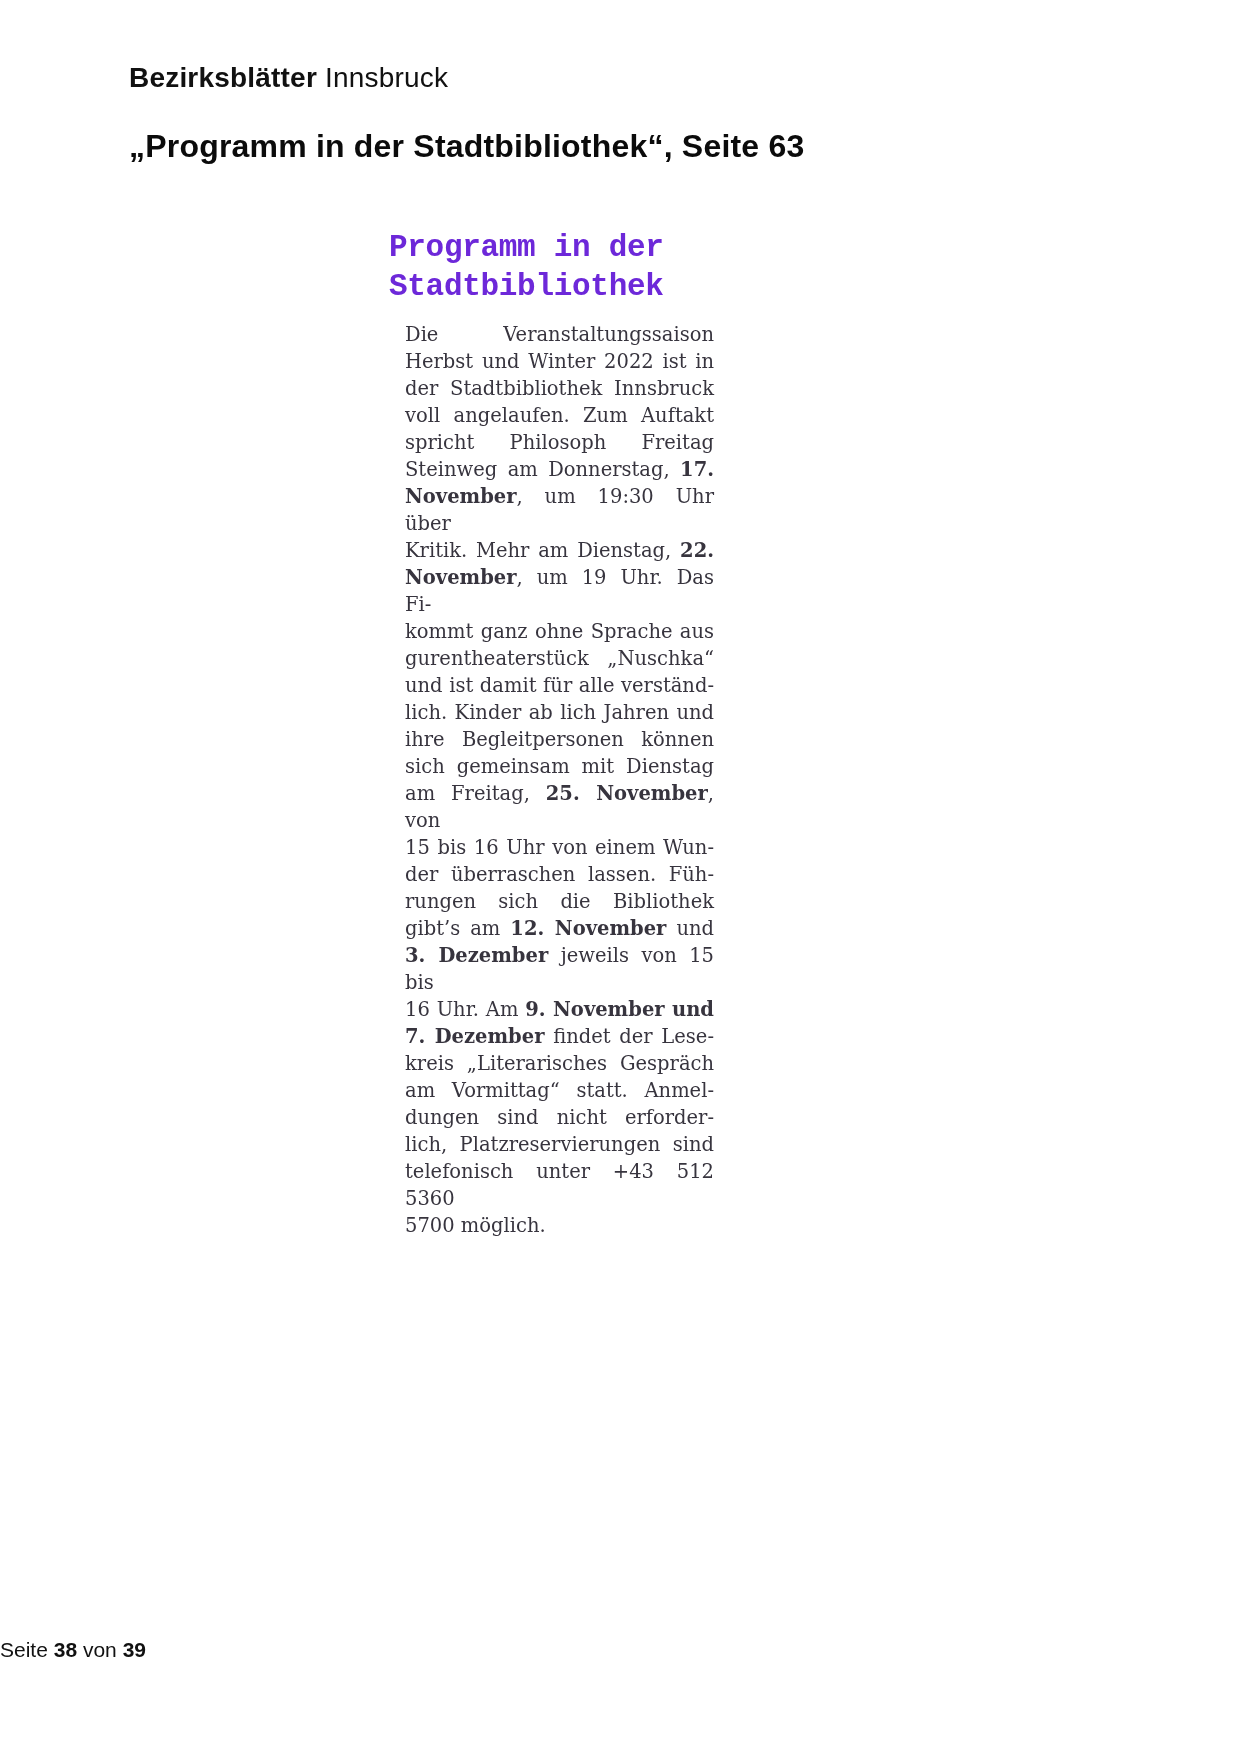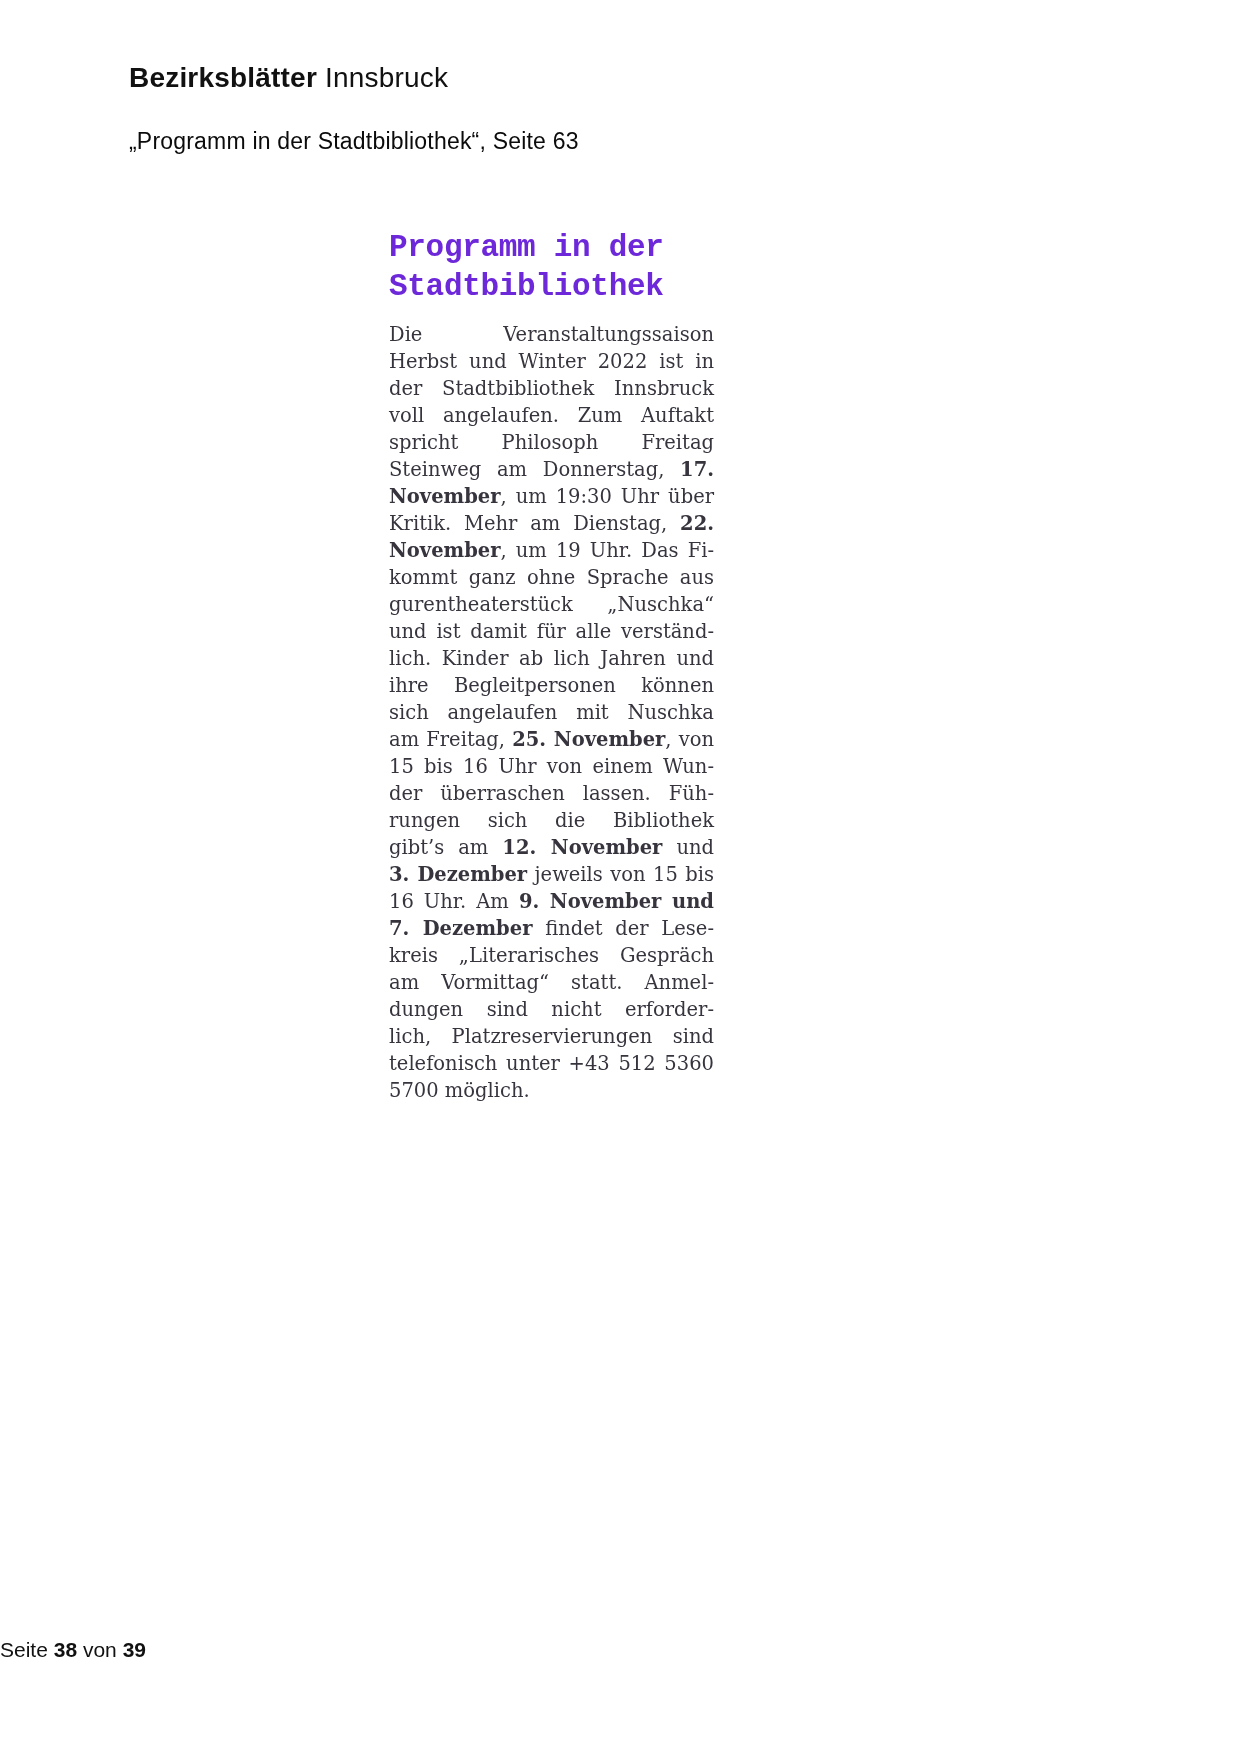--- a/index.html
+++ b/index.html
@@ -25,22 +25,22 @@
     color: #111111;
     letter-spacing: 0.2px;
   }
   .header-brand .bold { font-weight: bold; }
 
   
   .doc-headline {
     position: absolute;
     left: 129px;
     top: 128px;
-    font-size: 23px;
-    font-weight: normal;
+    font-size: 32px;
+    font-weight: bold;
     color: #0b0b0b;
     letter-spacing: 0.2px;
   }
 
   
   .article {
     position: absolute;
     left: 389px;
     top: 228px;
     width: 325px;
@@ -57,20 +57,21 @@
     margin-top: 15px;
     font-family: "DejaVu Serif", serif;
     font-size: 19.5px;
     line-height: 27px;
     color: #37343e;
   }
   .article-line {
     text-align: justify;
     text-align-last: justify;
     white-space: normal;
+    margin-left: 16px;
   }
   .article-line.no-justify {
     text-align-last: left;
   }
   .article-line .b { font-weight: bold; }
 
   
   .footer {
     position: absolute;
     left: 0;
@@ -107,21 +108,21 @@
         <div class="article-line"><span>spricht Philosoph Freitag</span></div>
         <div class="article-line"><span>Steinweg am Donnerstag, </span><span class="b">17.</span></div>
         <div class="article-line"><span class="b">November</span><span>, um 19:30 Uhr über</span></div>
         <div class="article-line"><span>Kritik. Mehr am Dienstag, </span><span class="b">22.</span></div>
         <div class="article-line"><span class="b">November</span><span>, um 19 Uhr. Das Fi-</span></div>
         <div class="article-line"><span>kommt ganz ohne Sprache aus</span></div>
         <div class="article-line"><span>gurentheaterstück „Nuschka“</span></div>
         <div class="article-line"><span>und ist damit für alle verständ-</span></div>
         <div class="article-line"><span>lich. Kinder ab lich Jahren und</span></div>
         <div class="article-line"><span>ihre Begleitpersonen können</span></div>
-        <div class="article-line"><span>sich angelaufen mit Nuschka</span></div>
+        <div class="article-line"><span>sich gemeinsam mit Dienstag</span></div>
         <div class="article-line"><span>am Freitag, </span><span class="b">25. November</span><span>, von</span></div>
         <div class="article-line"><span>15 bis 16 Uhr von einem Wun-</span></div>
         <div class="article-line"><span>der überraschen lassen. Füh-</span></div>
         <div class="article-line"><span>rungen sich die Bibliothek</span></div>
         <div class="article-line"><span>gibt’s am </span><span class="b">12. November</span><span> und</span></div>
         <div class="article-line"><span class="b">3. Dezember</span><span> jeweils von 15 bis</span></div>
         <div class="article-line"><span>16 Uhr. Am </span><span class="b">9. November und</span></div>
         <div class="article-line"><span class="b">7. Dezember</span><span> findet der Lese-</span></div>
         <div class="article-line"><span>kreis „Literarisches Gespräch</span></div>
         <div class="article-line"><span>am Vormittag“ statt. Anmel-</span></div>

